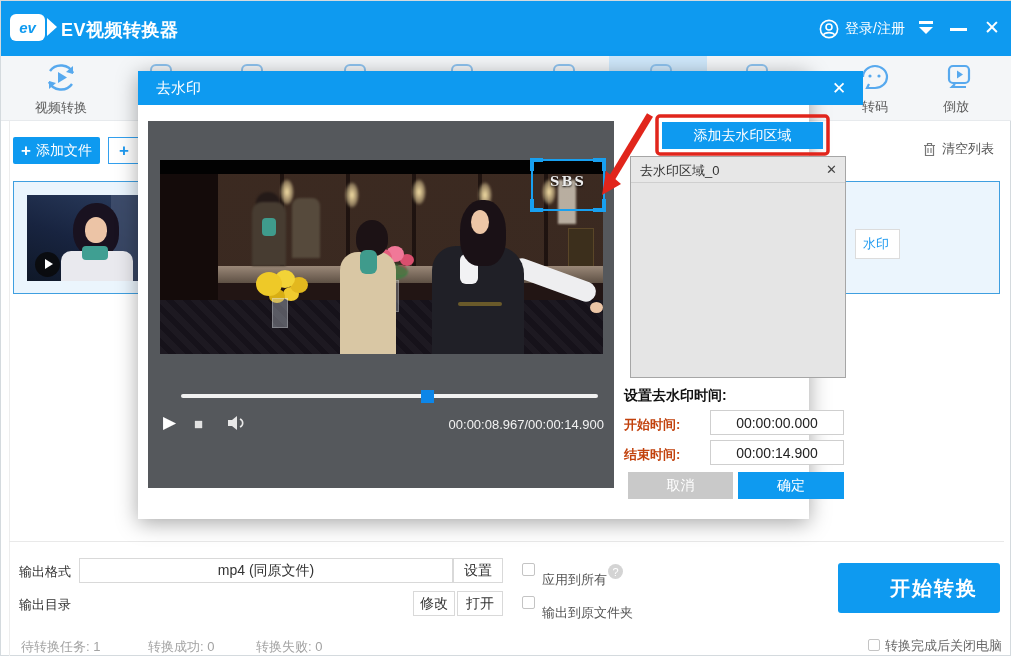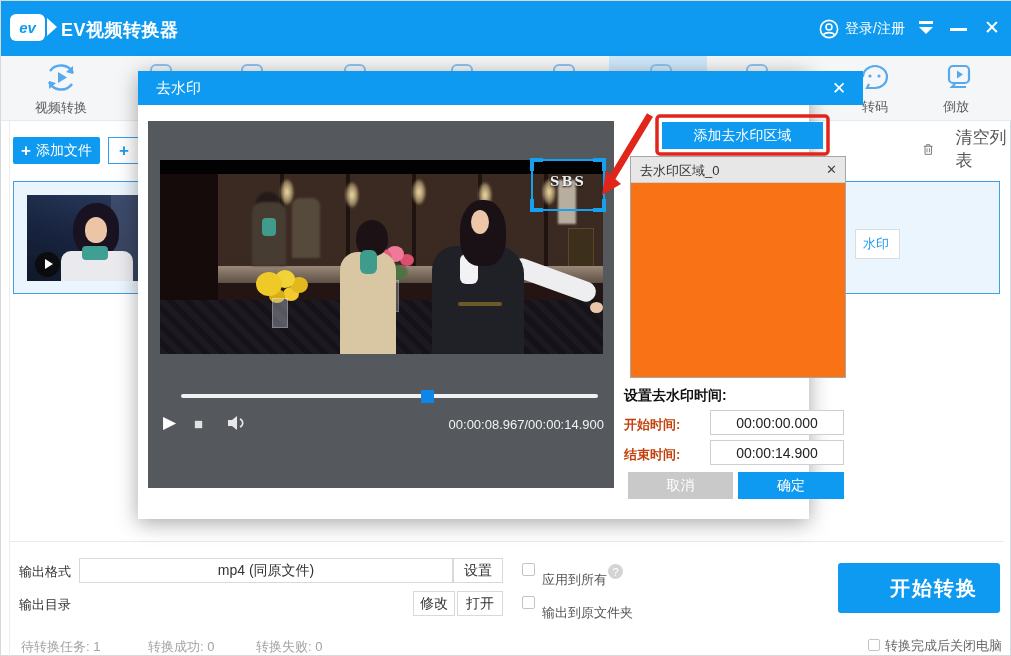--- a/index.html
+++ b/index.html
@@ -35,21 +35,21 @@
   .tb-reverse-icon{position:absolute;left:945px;top:7px;}
   .tb-reverse-label{position:absolute;left:942px;top:42px;font-size:13px;color:#5a5a5a;}
 
   
   .left-divider{position:absolute;left:8px;top:120px;width:1px;height:536px;background:#ededed;}
   .add-file{position:absolute;left:12px;top:136px;width:87px;height:27px;background:#0e9af0;border-radius:2px;
             color:#fff;font-size:14px;display:flex;align-items:center;justify-content:center;gap:5px;}
   .plus-glyph{font-size:17px;font-weight:bold;line-height:1;}
   .add-folder{position:absolute;left:107px;top:136px;width:92px;height:27px;background:#fff;border:1px solid #33a0ee;
               color:#1e9af0;display:flex;align-items:center;padding-left:10px;font-size:16px;}
-  .clear-list{position:absolute;left:922px;top:138px;height:20px;display:flex;align-items:center;gap:22px;color:#555;font-size:17px;}
+  .clear-list{position:absolute;left:922px;top:138px;height:20px;display:flex;align-items:center;gap:6px;color:#555;font-size:13px;}
   .file-row{position:absolute;left:12px;top:180px;width:987px;height:113px;background:#ebf5fd;border:1px solid #3f9fe0;}
   .thumb{position:absolute;left:13px;top:13px;width:126px;height:86px;overflow:hidden;background:#141e30;}
   .row-wm-btn{position:absolute;left:841px;top:47px;width:45px;height:30px;background:#fff;border:1px solid #dcdcdc;
               color:#1e9af0;font-size:13px;display:flex;align-items:center;padding-left:7px;}
 
   
   .th-base{position:absolute;inset:0;background:linear-gradient(200deg,#2c3e60 0%,#182440 55%,#0f1828 100%);}
   .th-light{position:absolute;left:84px;top:0;width:42px;height:86px;background:#465472;opacity:.7;}
   .th-hair{position:absolute;left:46px;top:8px;width:46px;height:54px;background:#191220;border-radius:50% 46% 42% 46%;}
   .th-face{position:absolute;left:58px;top:22px;width:22px;height:26px;background:#ecc4a6;border-radius:50% 50% 45% 45%;}
@@ -121,21 +121,21 @@
   .prog-track{position:absolute;left:33px;top:273px;width:417px;height:4px;background:#f1f1f1;border-radius:2px;}
   .prog-thumb{position:absolute;left:273px;top:269px;width:13px;height:13px;background:#0d86e8;}
   .play-btn{position:absolute;left:15px;top:293px;color:#fff;font-size:17px;line-height:1;}
   .stop-btn{position:absolute;left:46px;top:295px;color:#e2e2e2;font-size:15px;line-height:1;}
   .vol-btn{position:absolute;left:78px;top:293px;width:24px;height:18px;}
   .ptime{position:absolute;right:10px;top:296px;color:#f2f2f2;font-size:13px;}
 
   
   .add-region{position:absolute;left:524px;top:51px;width:161px;height:27px;background:#0e9af0;color:#fff;font-size:14px;
               display:flex;align-items:center;justify-content:center;}
-  .region-list{position:absolute;left:492px;top:85px;width:216px;height:222px;background:#f97316;border:1px solid #a6a6a6;}
+  .region-list{position:absolute;left:492px;top:85px;width:216px;height:222px;background:#e5e5e5;border:1px solid #a6a6a6;}
   .ri-header{position:absolute;left:0;top:0;width:214px;height:26px;background:#e7e7e7;border-bottom:1px solid #cfcfcf;}
   .ri-label{position:absolute;left:9px;top:5px;font-size:13px;color:#333;}
   .ri-close{position:absolute;right:8px;top:5px;font-size:13px;color:#444;}
   .ts-heading{position:absolute;left:486px;top:316px;font-size:14px;font-weight:bold;color:#111;}
   .ts-label{position:absolute;font-size:13px;color:#c2410c;font-weight:bold;}
   .ts-input{position:absolute;width:134px;height:25px;background:#fff;border:1px solid #cfcfcf;font-size:14px;color:#222;
             display:flex;align-items:center;justify-content:center;}
   .dlg-cancel{position:absolute;left:490px;top:401px;width:105px;height:27px;background:#c9c9c9;color:#fff;font-size:14px;
               display:flex;align-items:center;justify-content:center;}
   .dlg-ok{position:absolute;left:600px;top:401px;width:106px;height:27px;background:#0e9af0;color:#fff;font-size:14px;

